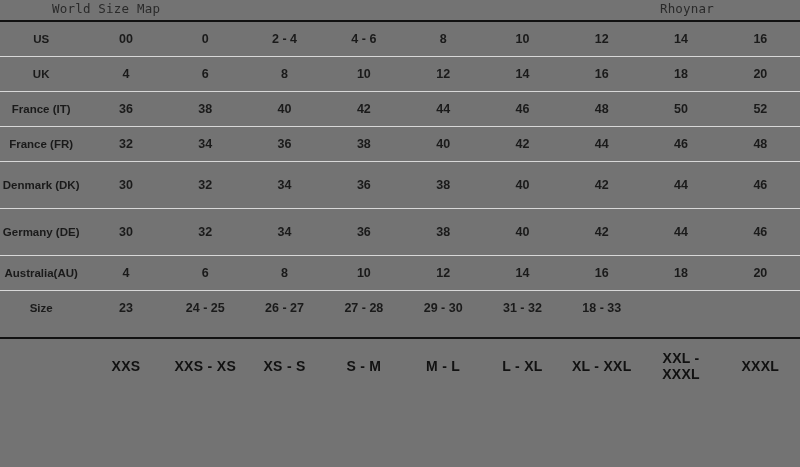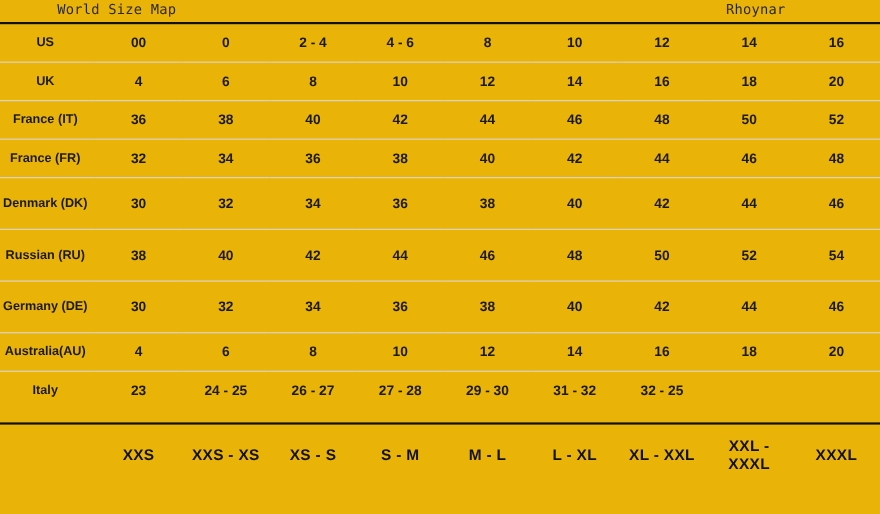--- a/index.html
+++ b/index.html
@@ -11,21 +11,21 @@
     width: 800px;
     height: 467px;
     font-family: "Liberation Sans", sans-serif;
     color: #1a1a1a;
     overflow: hidden;
   }
   .sheet {
     position: relative;
     width: 800px;
     height: 467px;
-    background: #eab308;
+    background: #737373;
   }
 
   
   .header-band {
     position: relative;
     height: 20px;
     padding: 0 14px;
   }
   .header-band .hdr-left {
     position: absolute;
@@ -182,32 +182,20 @@
         <td>32</td>
         <td>34</td>
         <td>36</td>
         <td>38</td>
         <td>40</td>
         <td>42</td>
         <td>44</td>
         <td>46</td>
       </tr>
       <tr class="tall">
-        <td class="rowlabel">Russian (RU)</td>
-        <td>38</td>
-        <td>40</td>
-        <td>42</td>
-        <td>44</td>
-        <td>46</td>
-        <td>48</td>
-        <td>50</td>
-        <td>52</td>
-        <td>54</td>
-      </tr>
-      <tr class="tall">
         <td class="rowlabel">Germany (DE)</td>
         <td>30</td>
         <td>32</td>
         <td>34</td>
         <td>36</td>
         <td>38</td>
         <td>40</td>
         <td>42</td>
         <td>44</td>
         <td>46</td>
@@ -218,28 +206,28 @@
         <td>6</td>
         <td>8</td>
         <td>10</td>
         <td>12</td>
         <td>14</td>
         <td>16</td>
         <td>18</td>
         <td>20</td>
       </tr>
       <tr>
-        <td class="rowlabel">Italy</td>
+        <td class="rowlabel">Size</td>
         <td>23</td>
         <td>24 - 25</td>
         <td>26 - 27</td>
         <td>27 - 28</td>
         <td>29 - 30</td>
         <td>31 - 32</td>
-        <td>32 - 25</td>
+        <td>18 - 33</td>
         <td></td>
         <td></td>
       </tr>
     </tbody>
   </table>
 
   <div class="spacer-10"></div>
   <div class="rule thin"></div>
   <div class="spacer-6"></div>
 

